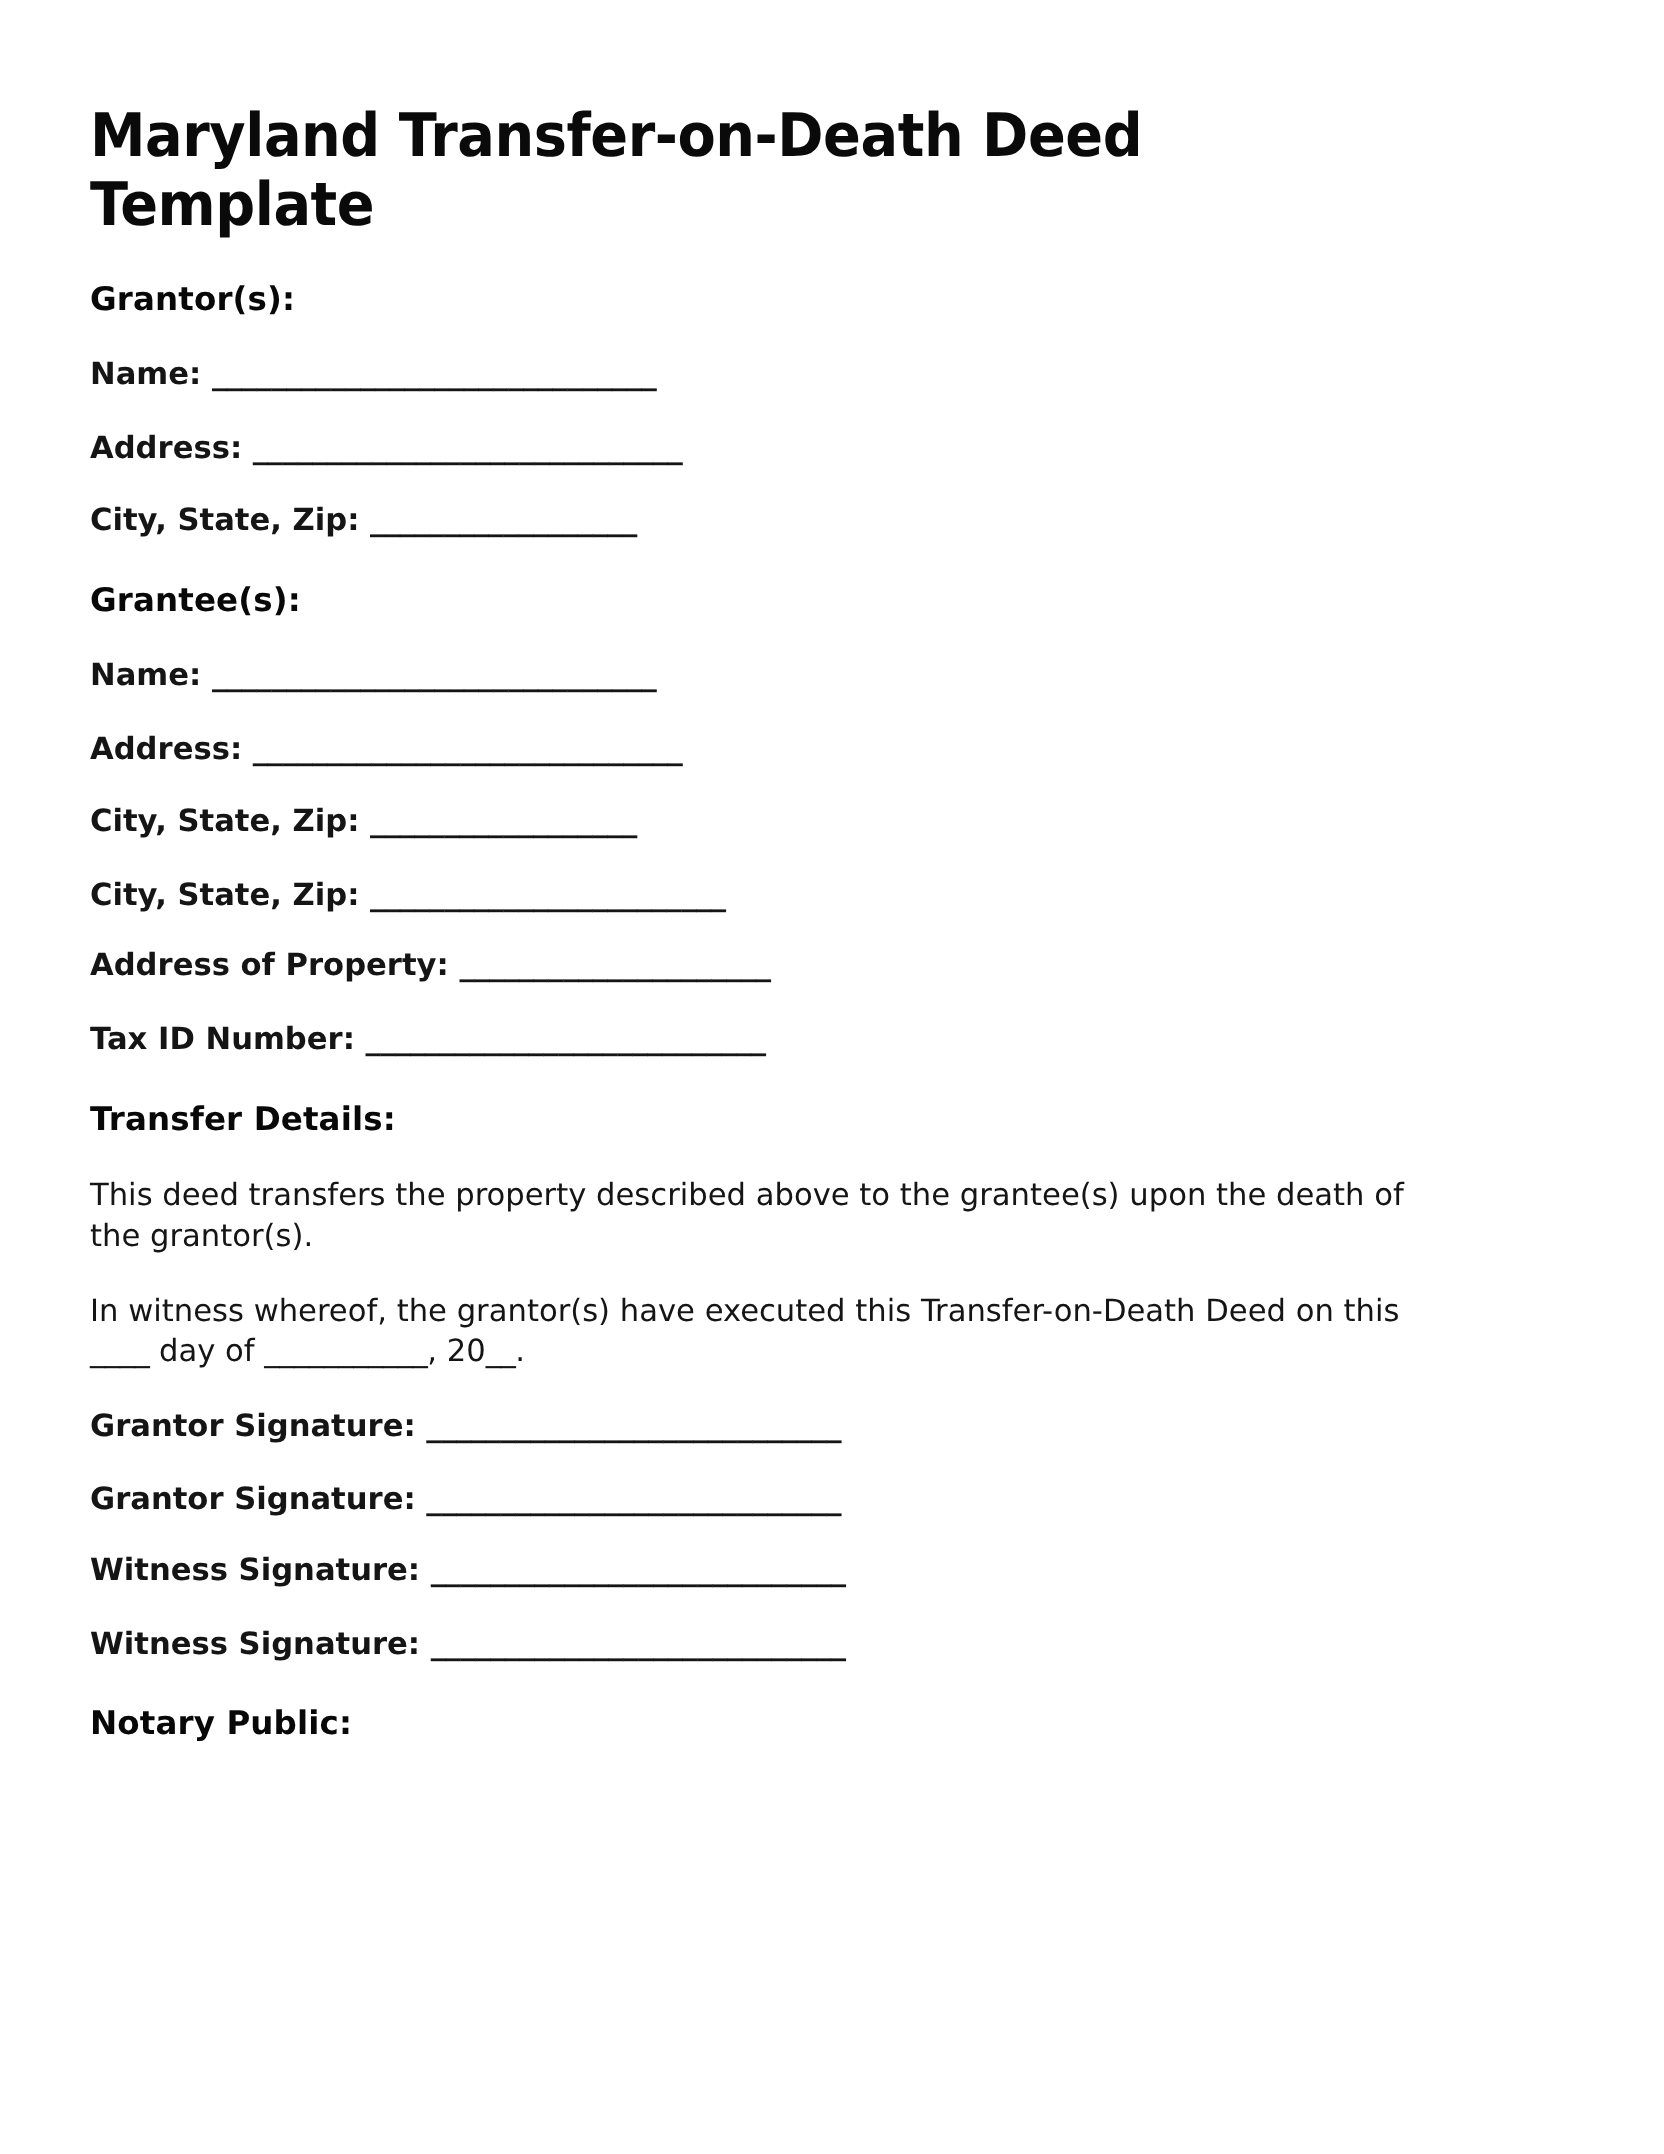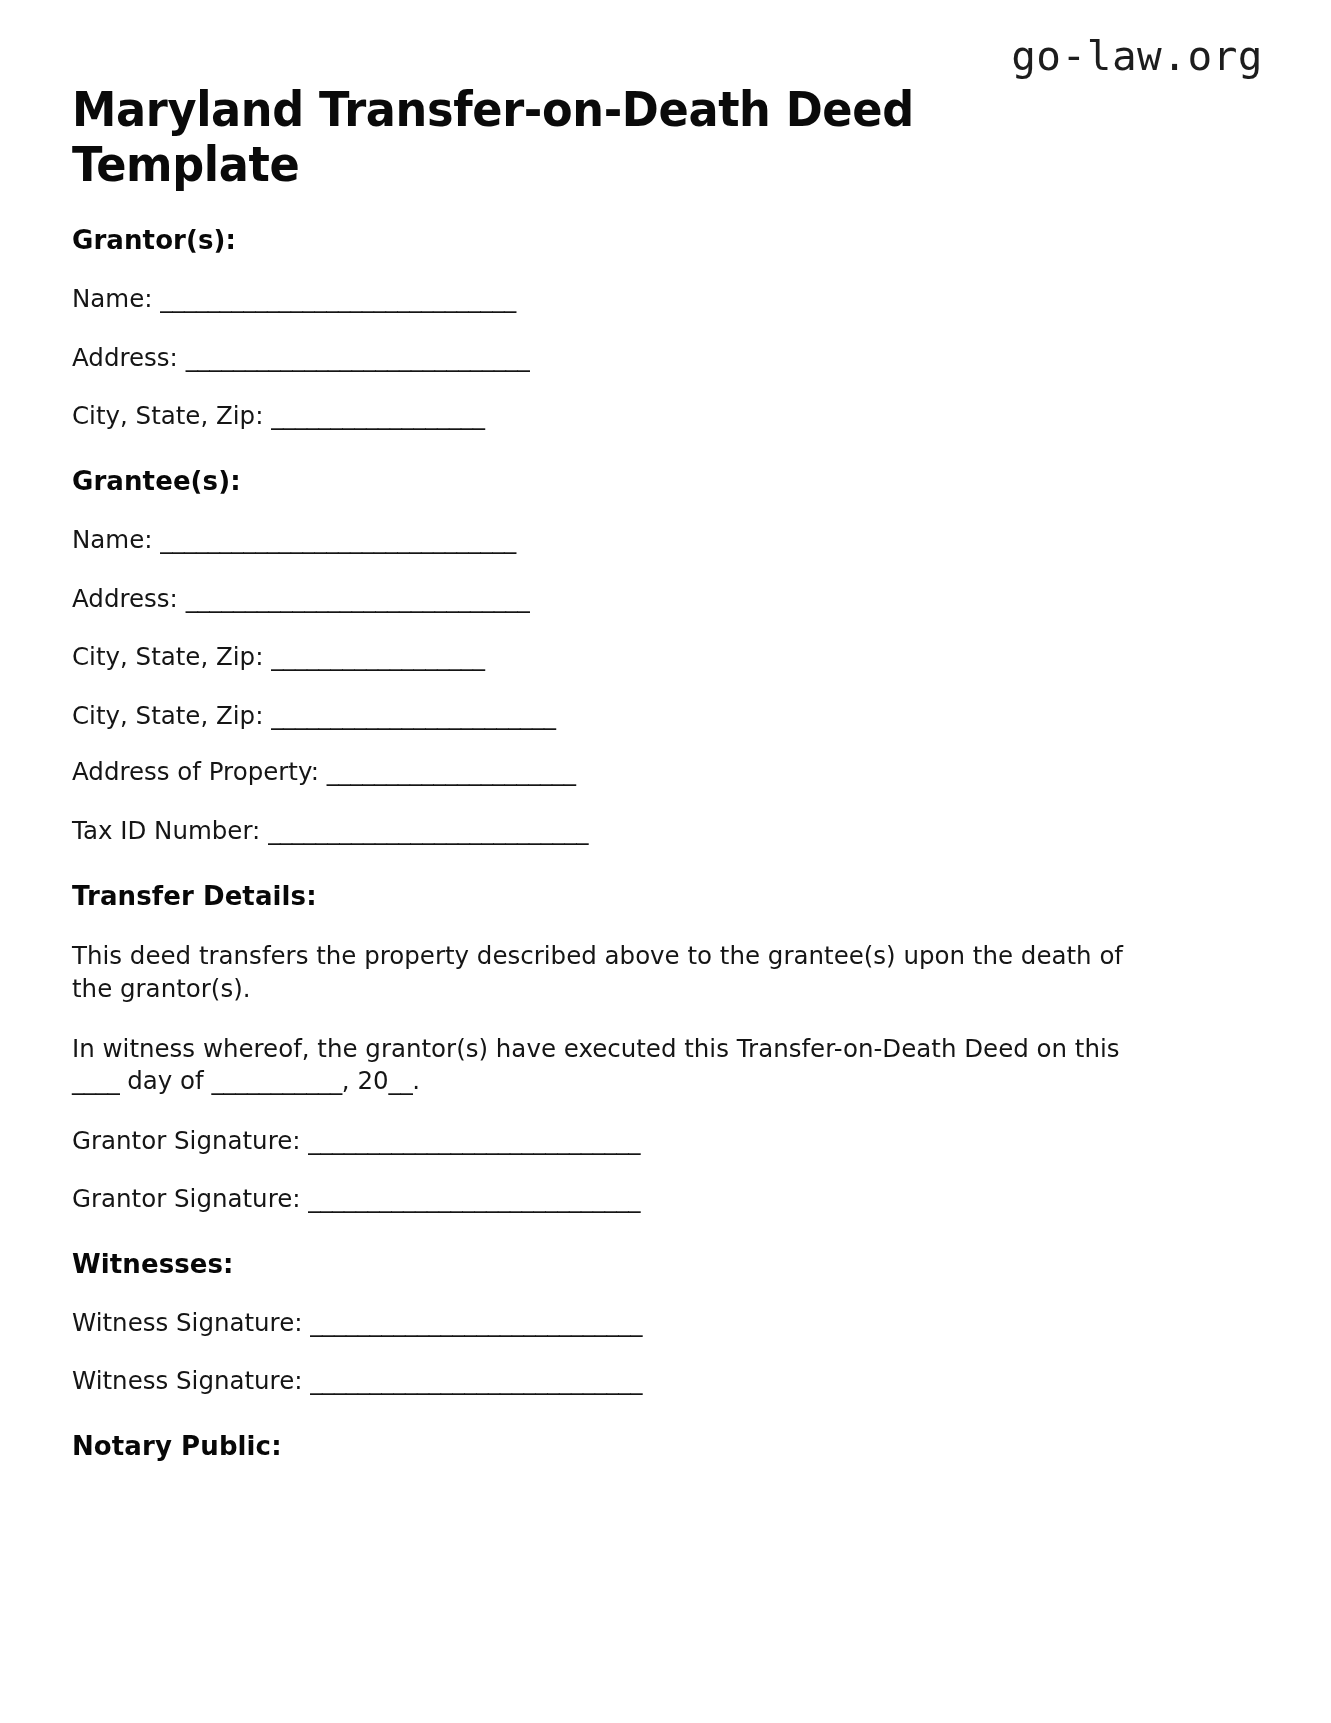--- a/index.html
+++ b/index.html
@@ -70,20 +70,21 @@
     letter-spacing: 0.1px;
   }
   
   .field {
     margin: 0;
     padding-top: 28px;
     font-size: 24.5px;
     line-height: 1.25;
     color: #151515;
     white-space: nowrap;
+    font-weight: bold;
   }
   .field .flabel {
     color: #151515;
   }
   .field .blank {
     color: #151515;
     letter-spacing: -0.4px;
   }
   .inline-blank {
     letter-spacing: -0.4px;
@@ -91,21 +92,20 @@
   
   .field.after-head {
     padding-top: 26px;
   }
 </style>
 </head>
 <body>
 
 <div class="page">
 
-  <div class="brand">go-law.org</div>
 
   <h1 class="doc-title">Maryland Transfer-on-Death Deed Template</h1>
 
 
   <h2 class="section">Grantor(s):</h2>
   <p class="field after-head">
     <span class="flabel">Name:</span>
     <span class="blank">______________________________</span>
   </p>
   <p class="field">
@@ -150,21 +150,20 @@
   <p class="para tight"><span>In witness whereof, the grantor(s) have executed this Transfer-on-Death Deed on this</span> <span class="inline-blank">____</span> <span>day of</span> <span class="inline-blank">___________</span><span>, 20</span><span class="inline-blank">__</span><span>.</span></p>
   <p class="field">
     <span class="flabel">Grantor Signature:</span>
     <span class="blank">____________________________</span>
   </p>
   <p class="field">
     <span class="flabel">Grantor Signature:</span>
     <span class="blank">____________________________</span>
   </p>
 
-  <h2 class="section">Witnesses:</h2>
   <p class="field after-head">
     <span class="flabel">Witness Signature:</span>
     <span class="blank">____________________________</span>
   </p>
   <p class="field">
     <span class="flabel">Witness Signature:</span>
     <span class="blank">____________________________</span>
   </p>
 
   <h2 class="section">Notary Public:</h2>

